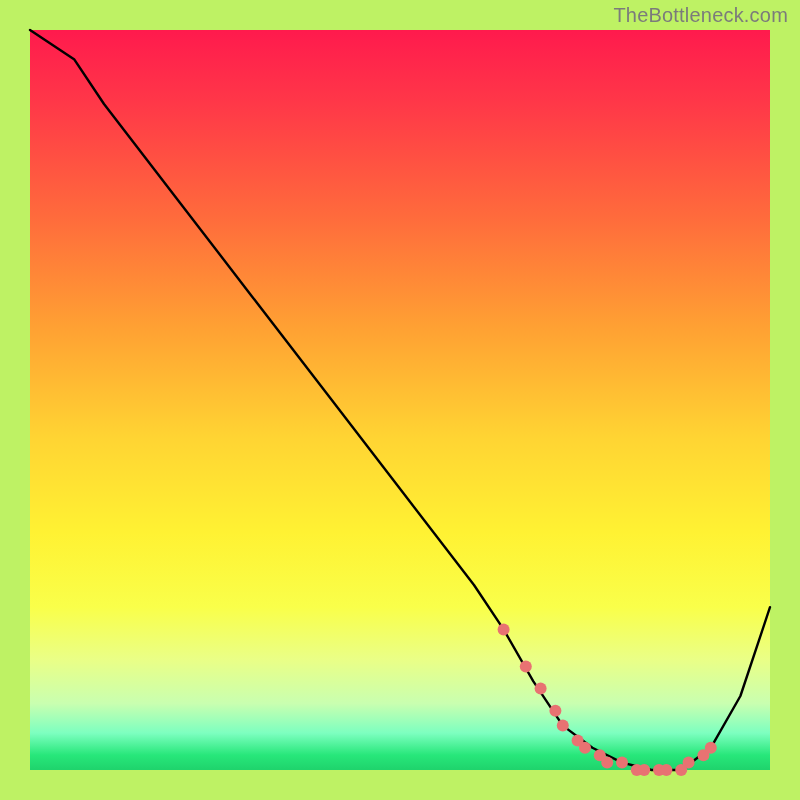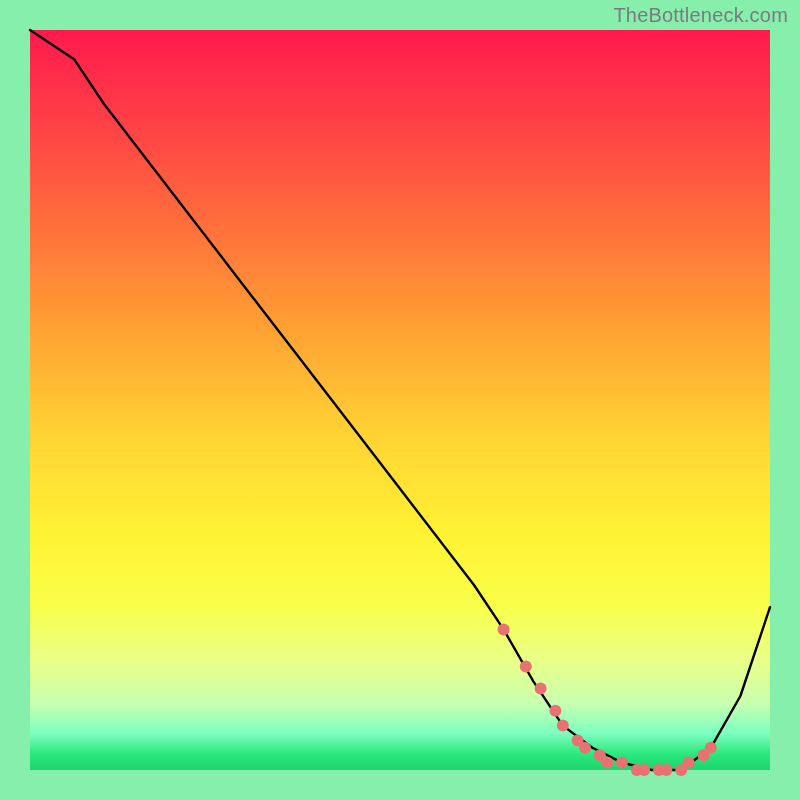--- a/index.html
+++ b/index.html
@@ -8,21 +8,21 @@
     width: 800px;
     height: 800px;
     background: #000;
     overflow: hidden;
     font-family: Arial, Helvetica, sans-serif;
   }
   .frame {
     position: absolute;
     top: 0; left: 0;
     width: 800px; height: 800px;
-    background: #86efac;
+    background: #bef264;
   }
   .attribution {
     position: absolute;
     top: 4px;
     right: 12px;
     color: #7b7b7b;
     font-size: 20px;
     font-weight: 500;
     letter-spacing: 0.2px;
   }

